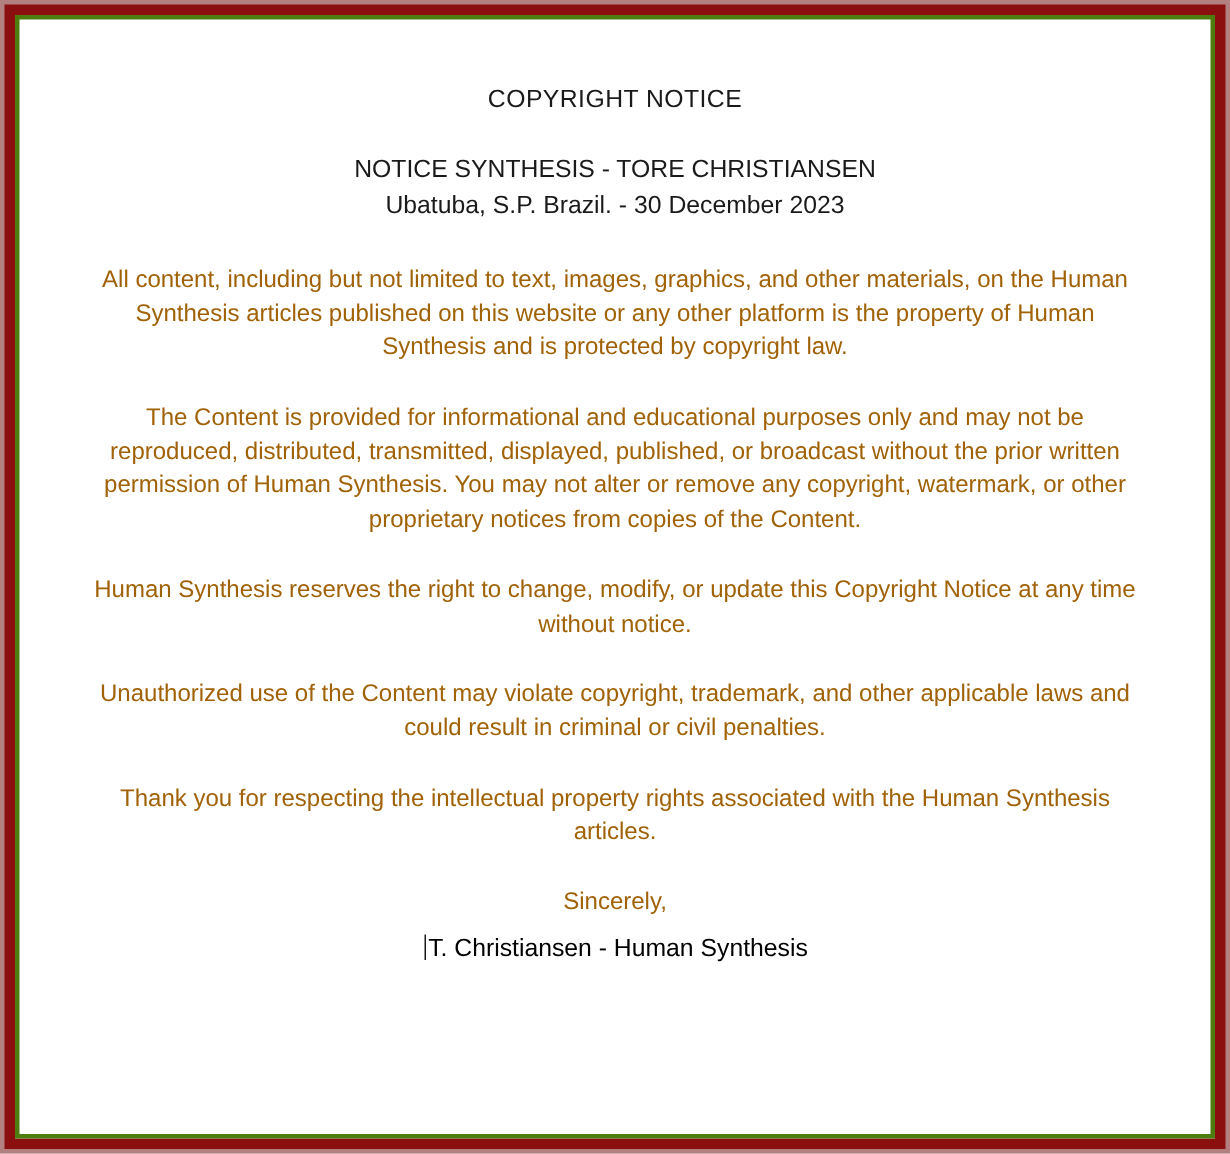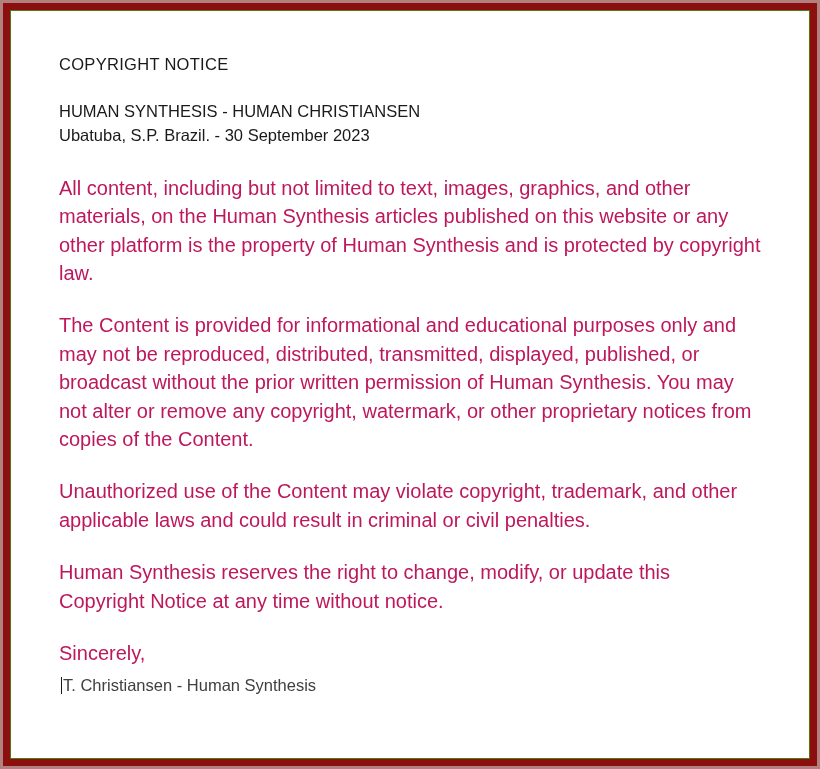--- a/index.html
+++ b/index.html
@@ -17,52 +17,53 @@
     width: 820px;
     height: 769px;
     border: 3px solid #b38080;
     background: #8b0f0f;
     padding: 7px;
   }
   .inner-border {
     box-sizing: border-box;
     width: 100%;
     height: 100%;
-    border: 1px solid #4d7c0f;
+    border: 3px solid #4d7c0f;
     background: #ffffff;
     padding: 36px 48px 20px 48px;
     overflow: hidden;
+    text-align: center;
   }
   .doc-title {
     font-size: 16.5px;
     color: #1a1a1a;
     letter-spacing: 0.3px;
     margin: 8px 0 26px 0;
   }
   .sub-block {
     margin-bottom: 26px;
   }
   .sub-line {
     font-size: 16.5px;
     color: #1a1a1a;
     line-height: 1.45;
   }
   .para {
-    font-size: 20px;
-    color: #be185d;
+    font-size: 16px;
+    color: #a16207;
     line-height: 1.42;
     margin: 0 0 24px 0;
     max-width: 710px;
   }
   .para.tight {
     margin-bottom: 7px;
   }
   .signature-line {
     font-size: 16.5px;
-    color: #404040;
+    color: #000000;
     line-height: 1.42;
     position: relative;
     padding-left: 2px;
   }
   .caret {
     display: inline-block;
     width: 1px;
     height: 17px;
     background: #1a1a1a;
     vertical-align: -3px;
@@ -71,28 +72,29 @@
 </style>
 </head>
 <body>
 
 <div class="page-frame">
   <div class="inner-border">
 
     <div class="doc-title">COPYRIGHT NOTICE</div>
 
     <div class="sub-block">
-      <div class="sub-line">HUMAN SYNTHESIS - HUMAN CHRISTIANSEN</div>
-      <div class="sub-line">Ubatuba, S.P. Brazil. - 30 September 2023</div>
+      <div class="sub-line">NOTICE SYNTHESIS - TORE CHRISTIANSEN</div>
+      <div class="sub-line">Ubatuba, S.P. Brazil. - 30 December 2023</div>
     </div>
 
     <p class="para">All content, including but not limited to text, images, graphics, and other materials, on the Human Synthesis articles published on this website or any other platform is the property of Human Synthesis and is protected by copyright law.</p>
     <p class="para">The Content is provided for informational and educational purposes only and may not be reproduced, distributed, transmitted, displayed, published, or broadcast without the prior written permission of Human Synthesis. You may not alter or remove any copyright, watermark, or other proprietary notices from copies of the Content.</p>
+    <p class="para">Human Synthesis reserves the right to change, modify, or update this Copyright Notice at any time without notice.</p>
     <p class="para">Unauthorized use of the Content may violate copyright, trademark, and other applicable laws and could result in criminal or civil penalties.</p>
-    <p class="para">Human Synthesis reserves the right to change, modify, or update this Copyright Notice at any time without notice.</p>
+    <p class="para">Thank you for respecting the intellectual property rights associated with the Human Synthesis articles.</p>
 
     <p class="para tight">Sincerely,</p>
 
     <div class="signature-line">
       <span class="caret"></span><span>T. Christiansen - Human Synthesis</span>
     </div>
 
   </div>
 </div>
 

